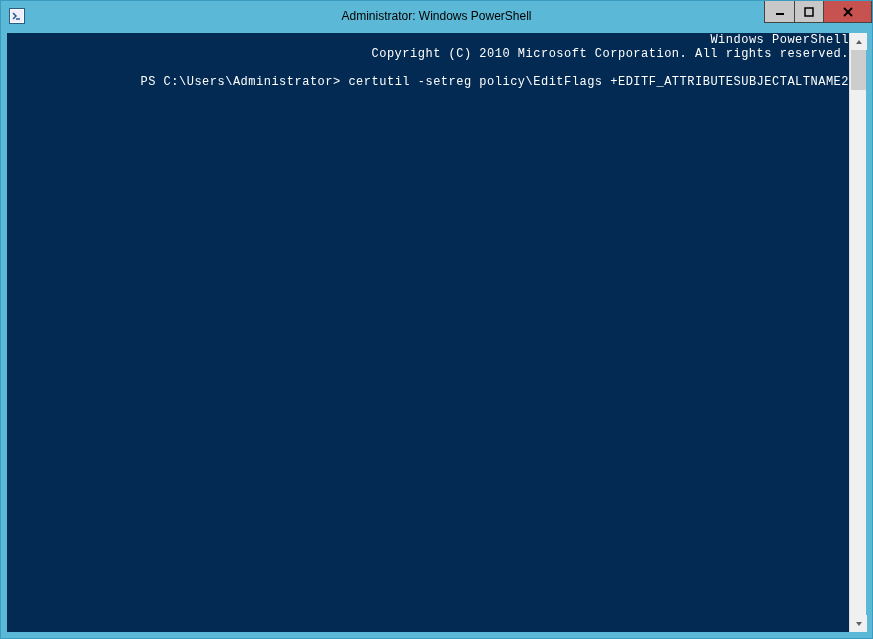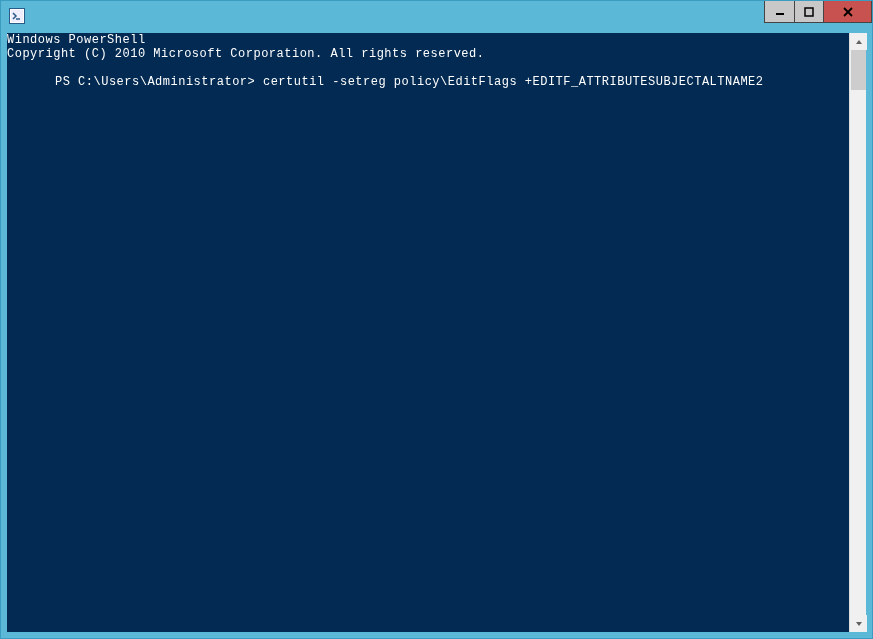--- a/index.html
+++ b/index.html
@@ -98,20 +98,21 @@
       flex: 1;
       background: #022a52;
       color: #fff;
       font-family: 'Lucida Console', 'Courier New', monospace;
       font-size: 12px;
       line-height: 14px;
       padding: 0;
       white-space: pre;
       overflow: hidden;
       letter-spacing: 0.5px;
+      text-align: right;
     }
     .console-line {
       display: block;
     }
     .prompt-line {
       margin-top: 14px;
       padding-left: 48px;
     }
     .scrollbar {
       width: 17px;
@@ -154,20 +155,21 @@
 
 <div class="window">
   <div class="titlebar">
     <div class="titlebar-icon">
       <svg viewBox="0 0 12 12">
         <rect x="0" y="0" width="12" height="12" fill="#eef"></rect>
         <path d="M2 3 L5 6 L2 9" stroke="#2a5c8a" stroke-width="1.5" fill="none"></path>
         <line x1="5" y1="9" x2="9" y2="9" stroke="#2a5c8a" stroke-width="1.5"></line>
       </svg>
     </div>
+    <div class="titlebar-title">Administrator: Windows PowerShell</div>
     <div class="window-controls">
       <div class="win-btn minimize">
         <svg width="10" height="10" viewBox="0 0 10 10">
           <line x1="1" y1="7" x2="9" y2="7" stroke="#000" stroke-width="2"></line>
         </svg>
       </div>
       <div class="win-btn maximize">
         <svg width="10" height="10" viewBox="0 0 10 10">
           <rect x="1" y="1" width="8" height="8" stroke="#000" stroke-width="1.5" fill="none"></rect>
         </svg>

